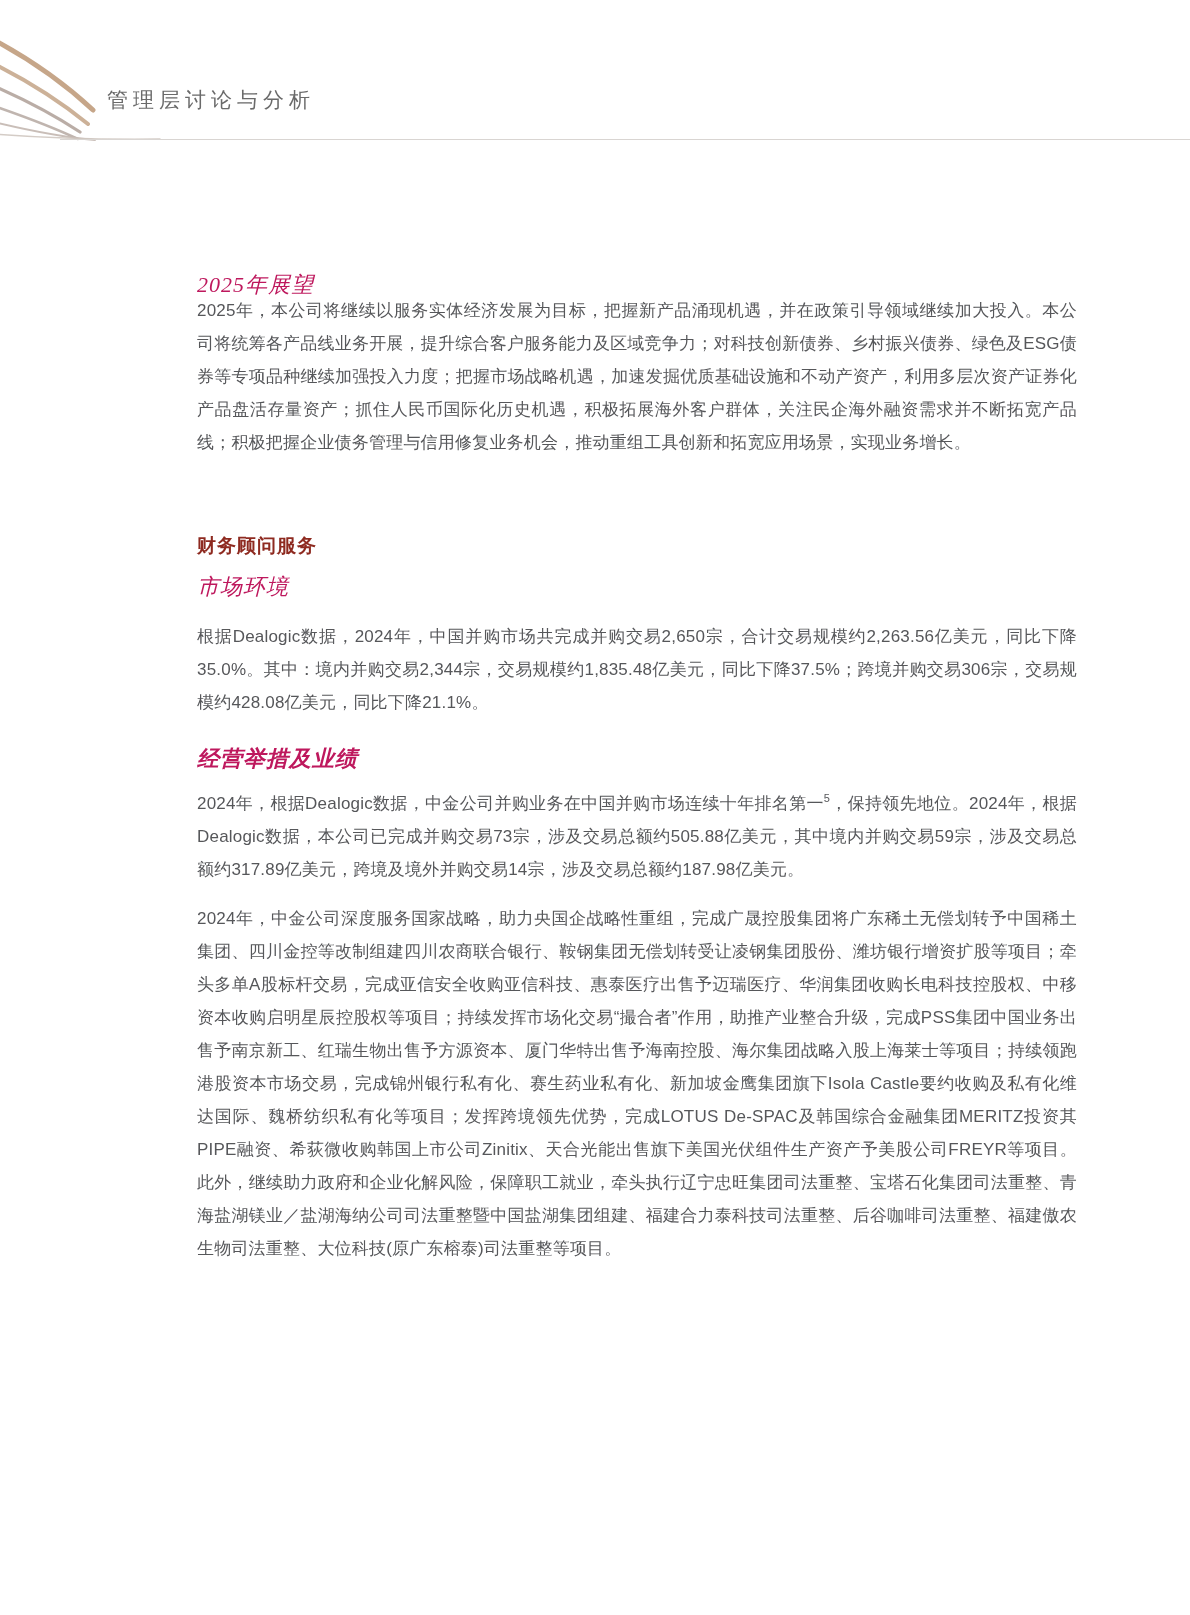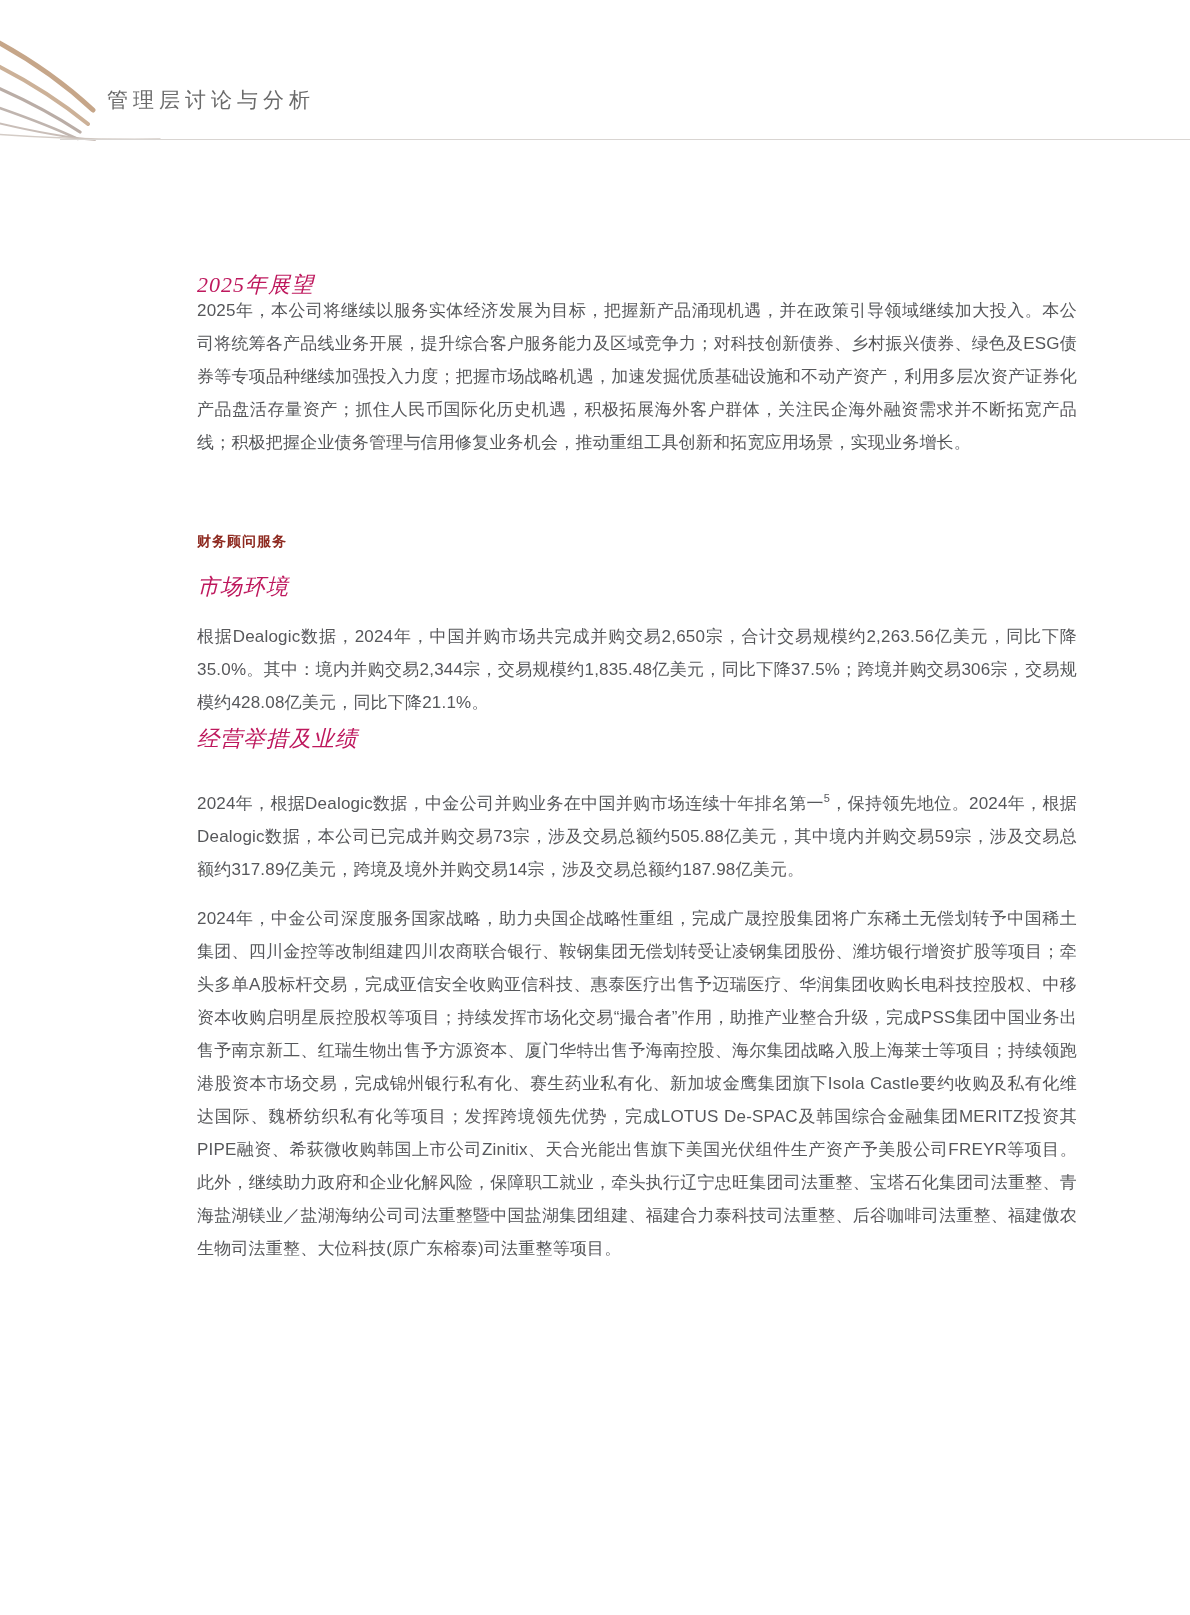--- a/index.html
+++ b/index.html
@@ -47,21 +47,21 @@
     width: 880px;
   }
   .serif-heading {
     font-family: "Liberation Serif", serif;
     font-style: italic;
     font-size: 22px;
     color: #be185d;
     letter-spacing: 1px;
   }
   .red-heading {
-    font-size: 14px;
+    font-size: 19px;
     font-weight: bold;
     color: #8e2a20;
     letter-spacing: 1px;
   }
   .body-text {
     font-size: 17px;
     line-height: 33px;
     color: #56575a;
     text-align: justify;
     text-justify: inter-ideograph;
@@ -120,21 +120,21 @@
   <div class="header-rule"></div>
 
   <div class="col serif-heading" style="top:270px;">2025年展望</div>
   <div class="col body-text" style="top:294px;">2025年，本公司将继续以服务实体经济发展为目标，把握新产品涌现机遇，并在政策引导领域继续加大投入。本公司将统筹各产品线业务开展，提升综合客户服务能力及区域竞争力；对科技创新债券、乡村振兴债券、绿色及ESG债券等专项品种继续加强投入力度；把握市场战略机遇，加速发掘优质基础设施和不动产资产，利用多层次资产证券化产品盘活存量资产；抓住人民币国际化历史机遇，积极拓展海外客户群体，关注民企海外融资需求并不断拓宽产品线；积极把握企业债务管理与信用修复业务机会，推动重组工具创新和拓宽应用场景，实现业务增长。</div>
 
   <div class="col red-heading" style="top:533px;">财务顾问服务</div>
 
   <div class="col serif-heading" style="top:572px;">市场环境</div>
   <div class="col body-text" style="top:620px;">根据Dealogic数据，2024年，中国并购市场共完成并购交易2,650宗，合计交易规模约2,263.56亿美元，同比下降35.0%。其中：境内并购交易2,344宗，交易规模约1,835.48亿美元，同比下降37.5%；跨境并购交易306宗，交易规模约428.08亿美元，同比下降21.1%。</div>
 
-  <div class="col serif-heading" style="top:724px;">经营举措及业绩</div>
+  <div class="col serif-heading" style="top:744px;font-weight:bold;">经营举措及业绩</div>
   <div class="col body-text" style="top:787px;"><span>2024年，根据Dealogic数据，中金公司并购业务在中国并购市场连续十年排名第一</span><sup>5</sup><span>，保持领先地位。2024年，根据Dealogic数据，本公司已完成并购交易73宗，涉及交易总额约505.88亿美元，其中境内并购交易59宗，涉及交易总额约317.89亿美元，跨境及境外并购交易14宗，涉及交易总额约187.98亿美元。</span></div>
   <div class="col body-text" style="top:902px;">2024年，中金公司深度服务国家战略，助力央国企战略性重组，完成广晟控股集团将广东稀土无偿划转予中国稀土集团、四川金控等改制组建四川农商联合银行、鞍钢集团无偿划转受让凌钢集团股份、潍坊银行增资扩股等项目；牵头多单A股标杆交易，完成亚信安全收购亚信科技、惠泰医疗出售予迈瑞医疗、华润集团收购长电科技控股权、中移资本收购启明星辰控股权等项目；持续发挥市场化交易“撮合者”作用，助推产业整合升级，完成PSS集团中国业务出售予南京新工、红瑞生物出售予方源资本、厦门华特出售予海南控股、海尔集团战略入股上海莱士等项目；持续领跑港股资本市场交易，完成锦州银行私有化、赛生药业私有化、新加坡金鹰集团旗下Isola Castle要约收购及私有化维达国际、魏桥纺织私有化等项目；发挥跨境领先优势，完成LOTUS De-SPAC及韩国综合金融集团MERITZ投资其PIPE融资、希荻微收购韩国上市公司Zinitix、天合光能出售旗下美国光伏组件生产资产予美股公司FREYR等项目。此外，继续助力政府和企业化解风险，保障职工就业，牵头执行辽宁忠旺集团司法重整、宝塔石化集团司法重整、青海盐湖镁业／盐湖海纳公司司法重整暨中国盐湖集团组建、福建合力泰科技司法重整、后谷咖啡司法重整、福建傲农生物司法重整、大位科技(原广东榕泰)司法重整等项目。</div>
 
   <div class="footnote">
     <span class="fn-marker">5</span><span class="fn-text">以中国并购市场完成交易口径计算。</span>
   </div>
 
   <div class="page-number">042</div>
 
 </div>

